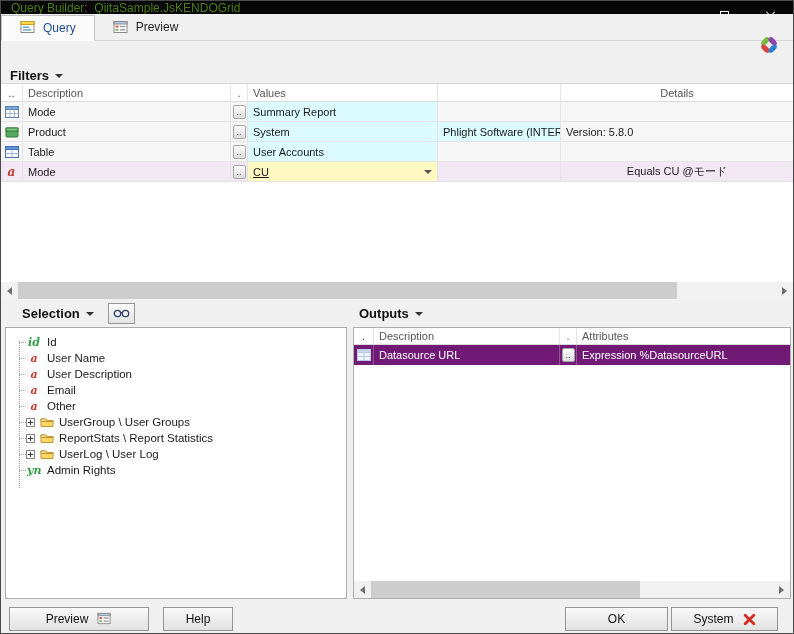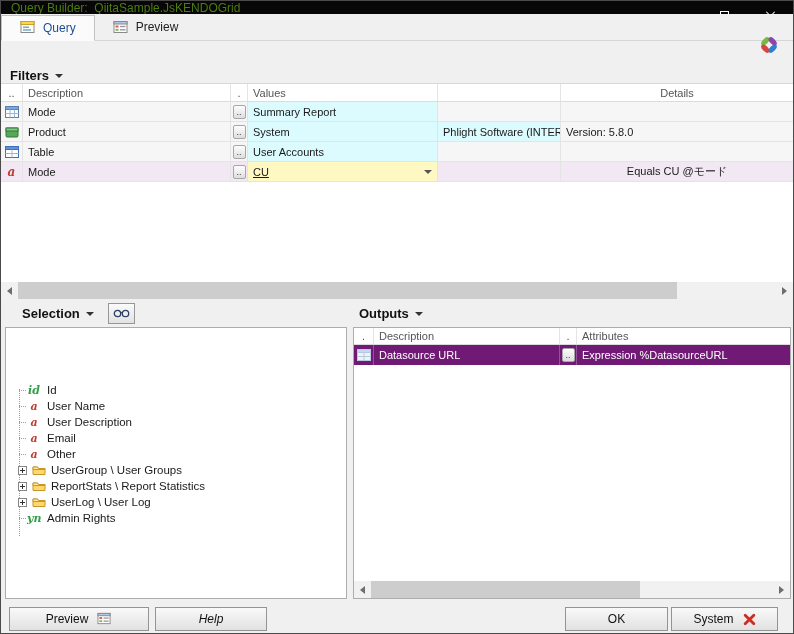--- a/index.html
+++ b/index.html
@@ -56,26 +56,26 @@
   .hs-arrow { width:17px; display:flex; align-items:center; justify-content:center; cursor:pointer; background:#f1f1f1; }
   .arr-left { width:0; height:0; border-top:4px solid transparent; border-bottom:4px solid transparent; border-right:5px solid #6e6e6e; }
   .arr-right { width:0; height:0; border-top:4px solid transparent; border-bottom:4px solid transparent; border-left:5px solid #6e6e6e; }
   .hs-track { flex:1; position:relative; cursor:pointer; }
   .hs-thumb { position:absolute; top:0; bottom:0; left:0; background:#cdcdcd; cursor:pointer; }
 
   
   .selection-bar { position:absolute; top:300px; left:9px; height:24px; display:flex; align-items:center; gap:6px;margin-left:12px; }
   .eye-btn { width:27px; height:21px; margin-left:8px; border:1px solid #979797; background:linear-gradient(#fbfbfb,#e2e2e2); display:flex; align-items:center; justify-content:center; cursor:pointer; }
   .tree-panel { position:absolute; top:326px; left:4px; width:342px; height:272px; background:#fff; border:1px solid #adadad; overflow:hidden; }
-  .tree { position:relative; padding-top:6px;margin-top:48px; }
+  .tree { position:relative; padding-top:6px; }
   .tree-vline { position:absolute; left:13px; top:13px; height:147px; border-left:1px dotted #9f9f9f; }
   .tree-item { display:flex; align-items:center; height:16px; font-size:11.5px; position:relative; cursor:pointer; }
   .tree-item::before { content:""; position:absolute; left:13px; top:8px; width:7px; border-top:1px dotted #9f9f9f; }
   .tree-item.leaf { padding-left:21px; gap:6px; }
-  .tree-item.folderitem { padding-left:12px; gap:5px; }
+  .tree-item.folderitem { padding-left:20px; gap:5px; }
   .t-glyph { font-family:"DejaVu Serif",serif; font-style:italic; font-weight:bold; font-size:11px; width:14px; text-align:center; position:relative; z-index:1; background:#fff; }
   .g-green { color:#2f9e44; }
   .g-red { color:#bf3a30; }
   .g-teal { color:#2a8f9d; }
   .expander { position:relative; width:9px; height:9px; border:1px solid #878787; background:#fff; z-index:1; cursor:pointer; }
   .expander::before { content:""; position:absolute; left:1px; right:1px; top:3px; height:1px; background:#333; }
   .expander::after { content:""; position:absolute; top:1px; bottom:1px; left:3px; width:1px; background:#333; }
   .folder-svg { width:14px; height:12px; position:relative; z-index:1; }
 
   
@@ -88,21 +88,21 @@
   .oc2 { width:17px; justify-content:center; padding:0; }
   .oc3 { flex:1; border-right:none; }
   .og-row { display:flex; height:20px; font-size:11px; cursor:default; }
   .og-row.selected { background:#701a75; color:#fff; }
   .og-row.selected .oc { border-right-color:rgba(255,255,255,0.25); }
   .og-fill { flex:1; background:#fff; }
 
   
   .btn { position:absolute; top:606px; height:24px; background:linear-gradient(#f9f9f9,#e1e1e1); border:1px solid #949494; font-size:12px; color:#111; display:flex; align-items:center; justify-content:center; gap:9px; cursor:pointer; font-family:inherit; }
   .btn-preview { left:8px; width:140px; }
-  .btn-help { left:154px; width:112px;font-style:italic; }
+  .btn-help { left:162px; width:70px; }
   .btn-ok { left:564px; width:103px; }
   .btn-cancel { left:670px; width:107px; }
   .btn-icon { width:15px; height:14px; }
   .redx { width:13px; height:13px; }
 </style>
 </head>
 <body>
 
 <div class="window">
 

